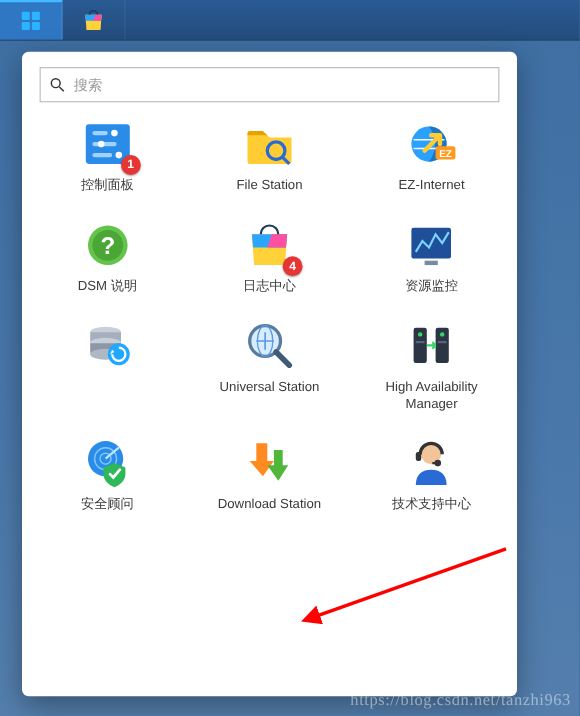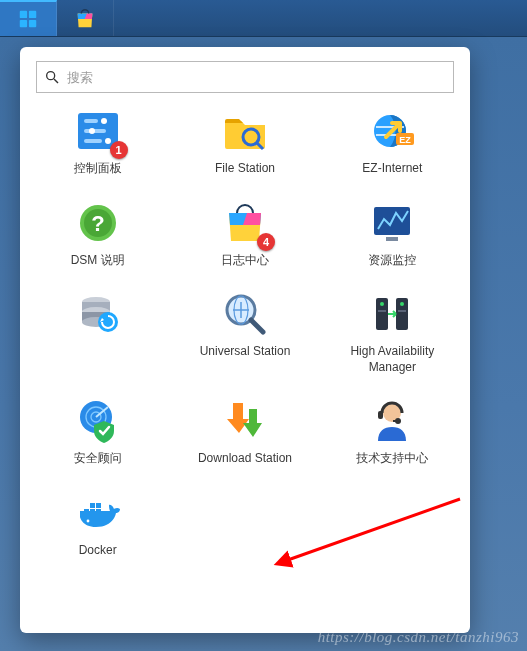--- a/index.html
+++ b/index.html
@@ -17,21 +17,21 @@
   .search{width:100%;height:32px;border:1px solid #b9b9b9;padding:0 8px 0 30px;font-size:13px;box-sizing:border-box;outline:none}
   .search::placeholder{color:#9a9a9a}
   .grid{display:grid;grid-template-columns:repeat(3,1fr);column-gap:4px;row-gap:22px;padding:0 6px}
   .app{display:flex;flex-direction:column;align-items:center;cursor:pointer;position:relative}
   .app .icon-box{width:48px;height:48px;position:relative;display:flex;align-items:center;justify-content:center}
   .app .label{font-size:12px;color:#3a3a3a;text-align:center;margin-top:6px;line-height:1.3;max-width:120px}
   .badge{position:absolute;right:-6px;bottom:-4px;min-width:18px;height:18px;border-radius:9px;background:#e63535;color:#fff;font-size:11px;font-weight:600;display:flex;align-items:center;justify-content:center;box-shadow:0 1px 2px rgba(0,0,0,.4)}
   
   .arrow{position:absolute;pointer-events:none}
   
-  .watermark{position:absolute;right:8px;bottom:6px;color:rgba(255,255,255,.45);font-size:15px;font-style:italic;letter-spacing:.5px;font-family:Georgia,serif}
+  .watermark{position:absolute;right:8px;bottom:6px;color:rgba(255,255,255,.45);font-size:15px;letter-spacing:.5px;font-family:Georgia,serif}
 </style>
 </head>
 <body>
 
 <div class="taskbar">
   <div class="task-btn active">
     <svg viewBox="0 0 24 24">
       <rect x="3" y="3" width="8" height="8" rx="1" fill="#2bb4ff"></rect>
       <rect x="13" y="3" width="8" height="8" rx="1" fill="#2bb4ff"></rect>
       <rect x="3" y="13" width="8" height="8" rx="1" fill="#2bb4ff"></rect>
@@ -212,34 +212,20 @@
             <path d="M10 44c0-10 6-14 14-14s14 4 14 14z" fill="#2a6ad4"></path>
             <path d="M14 16a10 10 0 0 1 20 0" fill="none" stroke="#333" stroke-width="3"></path>
             <rect x="10" y="14" width="5" height="8" rx="2" fill="#333"></rect>
             <circle cx="30" cy="24" r="3" fill="#333"></circle>
             <path d="M30 24h-5" stroke="#333" stroke-width="2"></path>
           </svg>
         </div>
         <div class="label">技术支持中心</div>
       </div>
 
-      <div class="app">
-        <div class="icon-box">
-          <svg viewBox="0 0 48 48">
-            <path d="M6 28c0 0 2 10 16 10 18 0 20-14 20-14s4 0 4-4c-3-2-6 0-6 0s-2-5-5-4c0 4 1 6 1 6H6z" fill="#2396ed"></path>
-            <rect x="10" y="20" width="5" height="5" fill="#2396ed"></rect>
-            <rect x="16" y="20" width="5" height="5" fill="#2396ed"></rect>
-            <rect x="22" y="20" width="5" height="5" fill="#2396ed"></rect>
-            <rect x="16" y="14" width="5" height="5" fill="#2396ed"></rect>
-            <rect x="22" y="14" width="5" height="5" fill="#2396ed"></rect>
-            <circle cx="14" cy="32" r="1.4" fill="#fff"></circle>
-          </svg>
-        </div>
-        <div class="label">Docker</div>
-      </div>
 
     </div>
   </div>
 
   <svg class="arrow" width="220" height="120" style="left:270px;top:452px">
     <defs>
       <marker id="ah" markerWidth="10" markerHeight="10" refX="2" refY="3" orient="auto">
         <path d="M0 0L6 3L0 6z" fill="#ff0000"></path>
       </marker>
     </defs>

